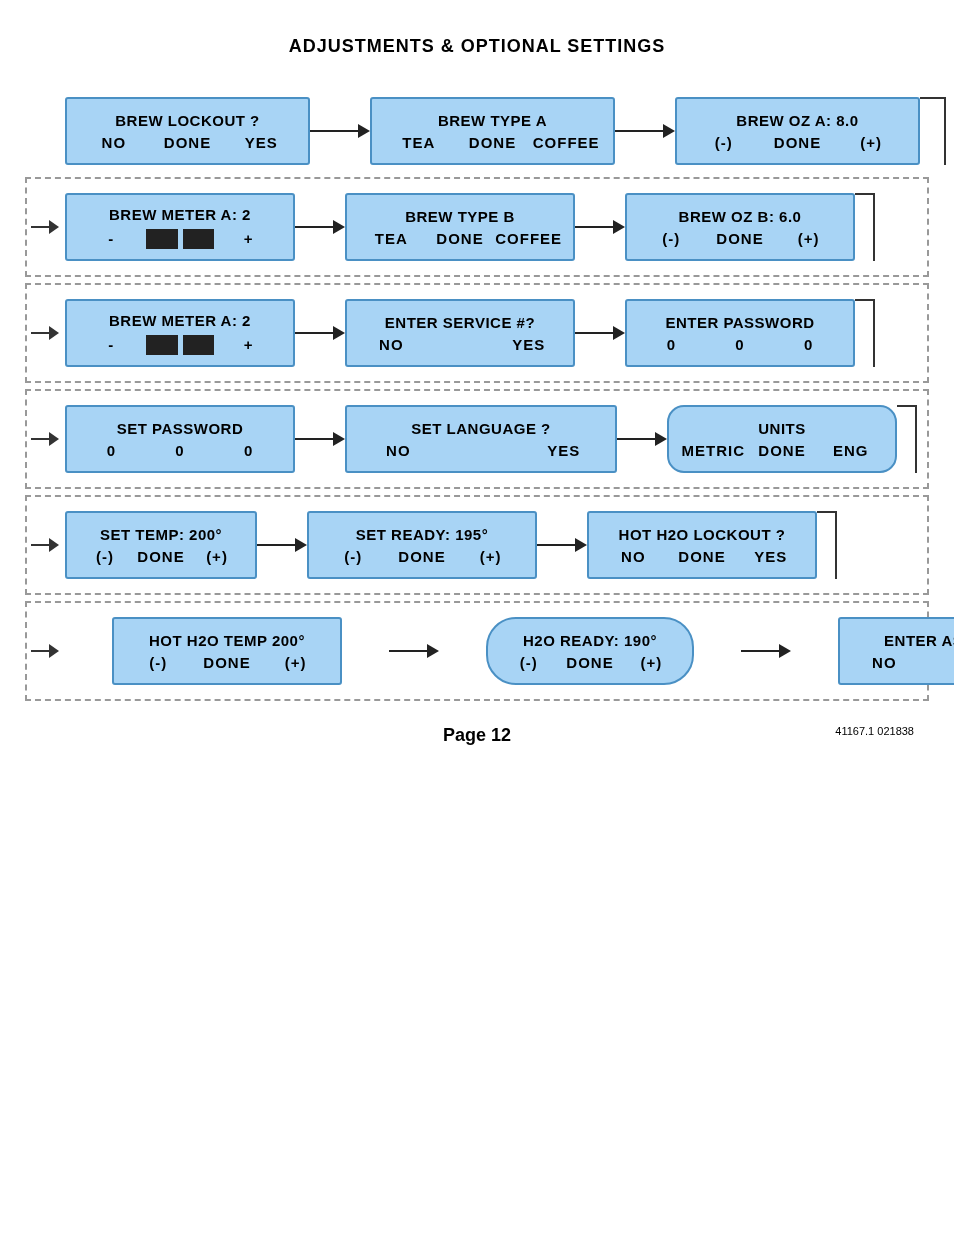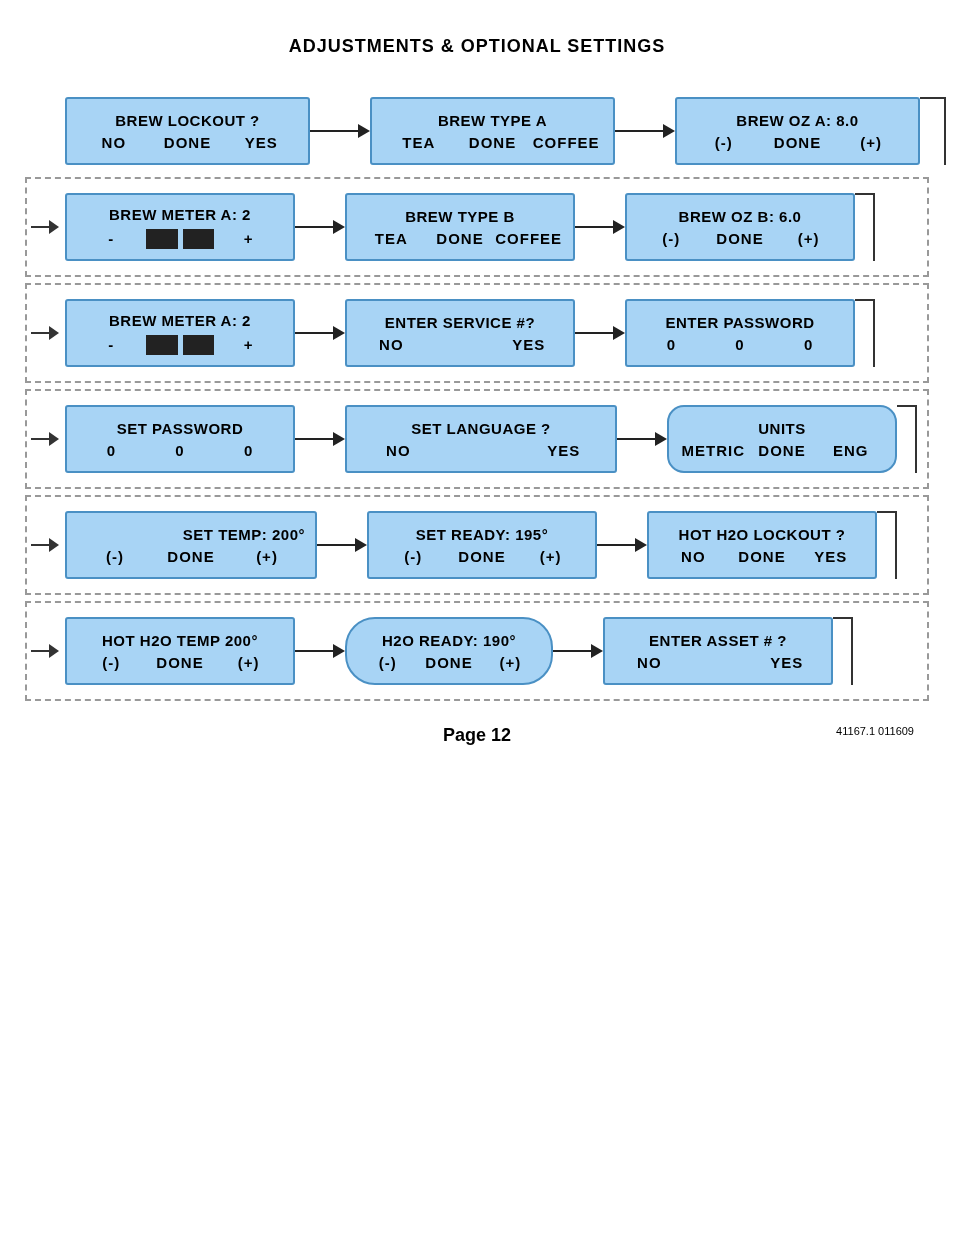--- a/index.html
+++ b/index.html
@@ -279,21 +279,21 @@
     </div>
   </div>
 
   <div class="group">
     <div style="border: 2px dashed #999; margin: 2px 10px 4px 10px; position:relative;">
       <div style="display:flex; align-items:center; padding: 14px 0 14px 0; position:relative;">
         <div style="width:38px; display:flex; align-items:center; flex-shrink:0; padding-left:4px;">
           <div style="height:2px; width:18px; background:#333;"></div>
           <div style="width:0;height:0;border-top:7px solid transparent;border-bottom:7px solid transparent;border-left:10px solid #333;"></div>
         </div>
-        <div class="box" style="width:252px;align-items:flex-end;">
+        <div class="box" style="width:192px;">
           <div class="box-title">SET  TEMP:   200°</div>
           <div class="box-options">
             <span>(-)</span>
               <span>DONE</span>
               <span>(+)</span>
           </div>
         </div>
         <div class="arrow-wrap" style="width:50px;">
           <div class="arrow-line"></div>
           <div class="arrow-head"></div>
@@ -318,21 +318,21 @@
               <span>YES</span>
           </div>
         </div>
         <div style="width:20px; align-self:stretch; border-top:2px solid #333; border-right:2px solid #333; flex-shrink:0;"></div>
       </div>
     </div>
   </div>
 
   <div class="group">
     <div style="border: 2px dashed #999; margin: 2px 10px 4px 10px; position:relative;">
-      <div style="display:flex; align-items:center; padding: 14px 0 14px 0; position:relative;">
+      <div style="display:flex; align-items:center; padding: 14px 0 14px 0; position:relative;gap:47px;">
         <div style="width:38px; display:flex; align-items:center; flex-shrink:0; padding-left:4px;">
           <div style="height:2px; width:18px; background:#333;"></div>
           <div style="width:0;height:0;border-top:7px solid transparent;border-bottom:7px solid transparent;border-left:10px solid #333;"></div>
         </div>
         <div class="box" style="width:230px;">
           <div class="box-title">HOT H2O  TEMP  200°</div>
           <div class="box-options">
             <span>(-)</span>
               <span>DONE</span>
               <span>(+)</span>
@@ -364,14 +364,14 @@
         </div>
         <div style="width:20px; align-self:stretch; border-top:2px solid #333; border-right:2px solid #333; flex-shrink:0;"></div>
       </div>
     </div>
   </div>
 
 </div>
 
 <div style="text-align:center; margin-top:24px; position:relative;">
   <span style="font-size:18px; font-weight:700; font-family: Arial, sans-serif;">Page 12</span>
-  <span style="position:absolute; right:40px; font-size:11px; font-weight:400; font-family:Arial,sans-serif;">41167.1 011609</span>
+  <span style="position:absolute; right:40px; font-size:11px; font-weight:400; font-family:Arial,sans-serif;">41167.1 021838</span>
 </div>
 
 </body></html>

